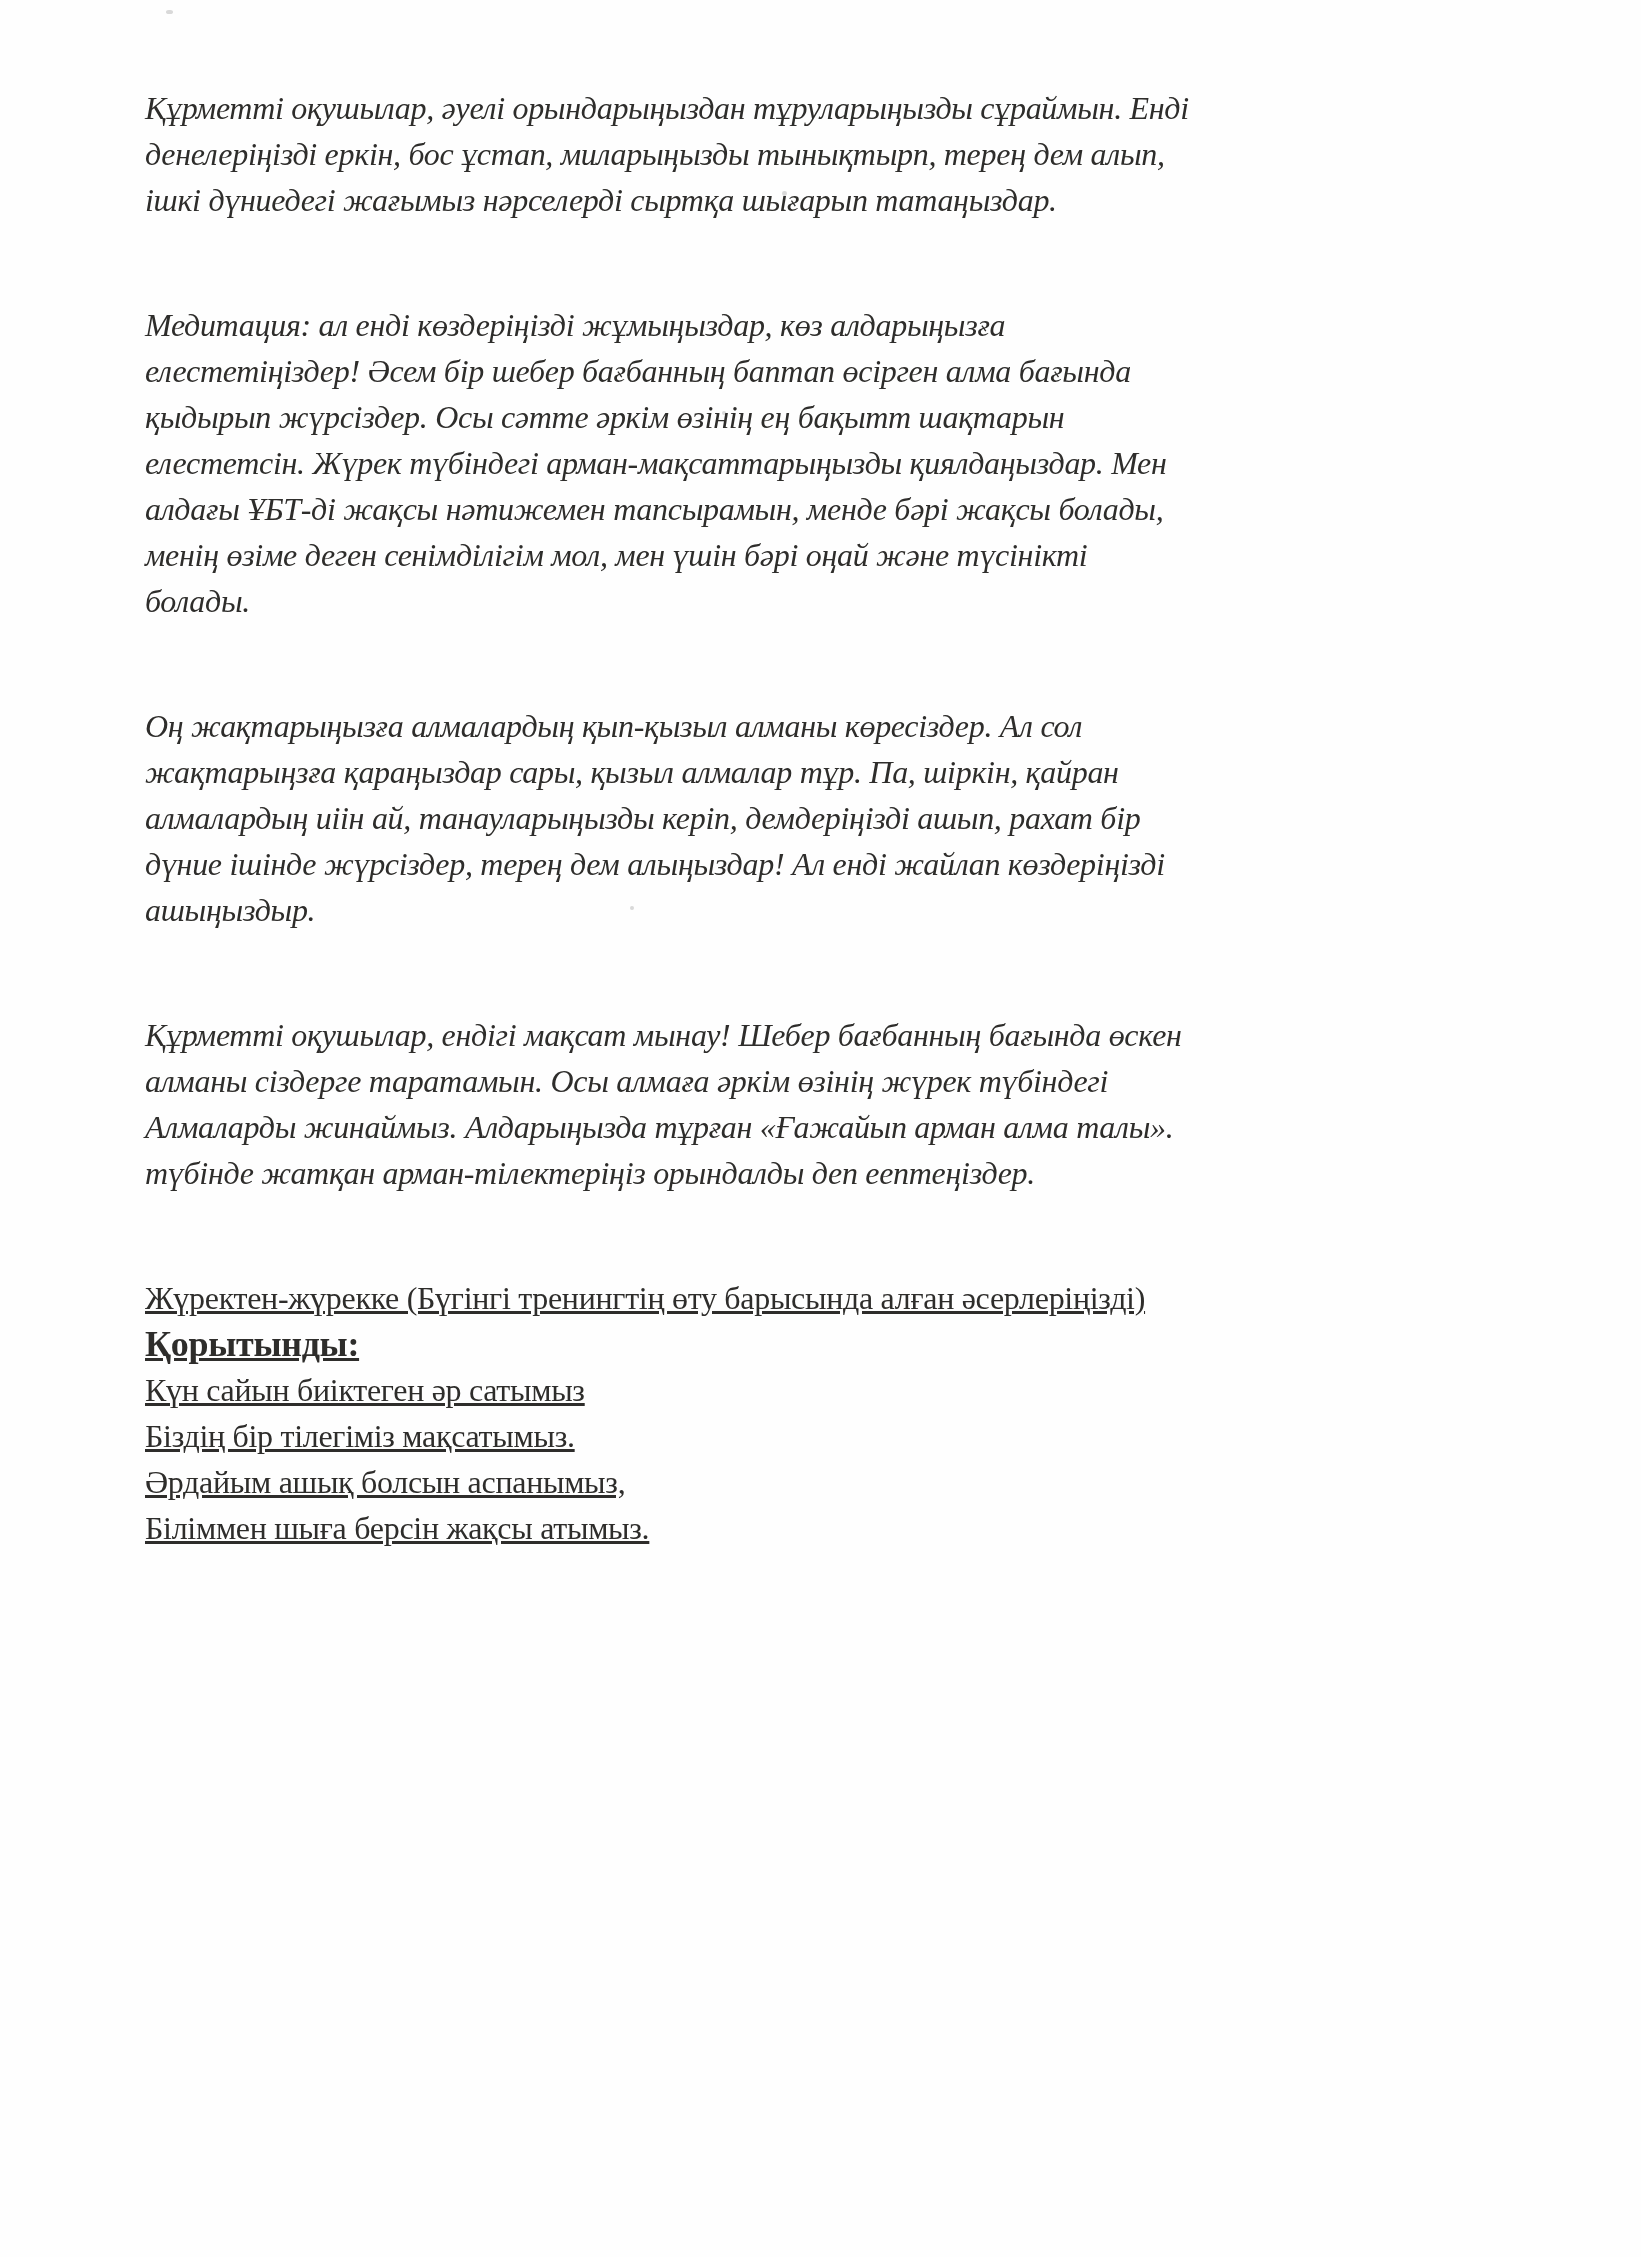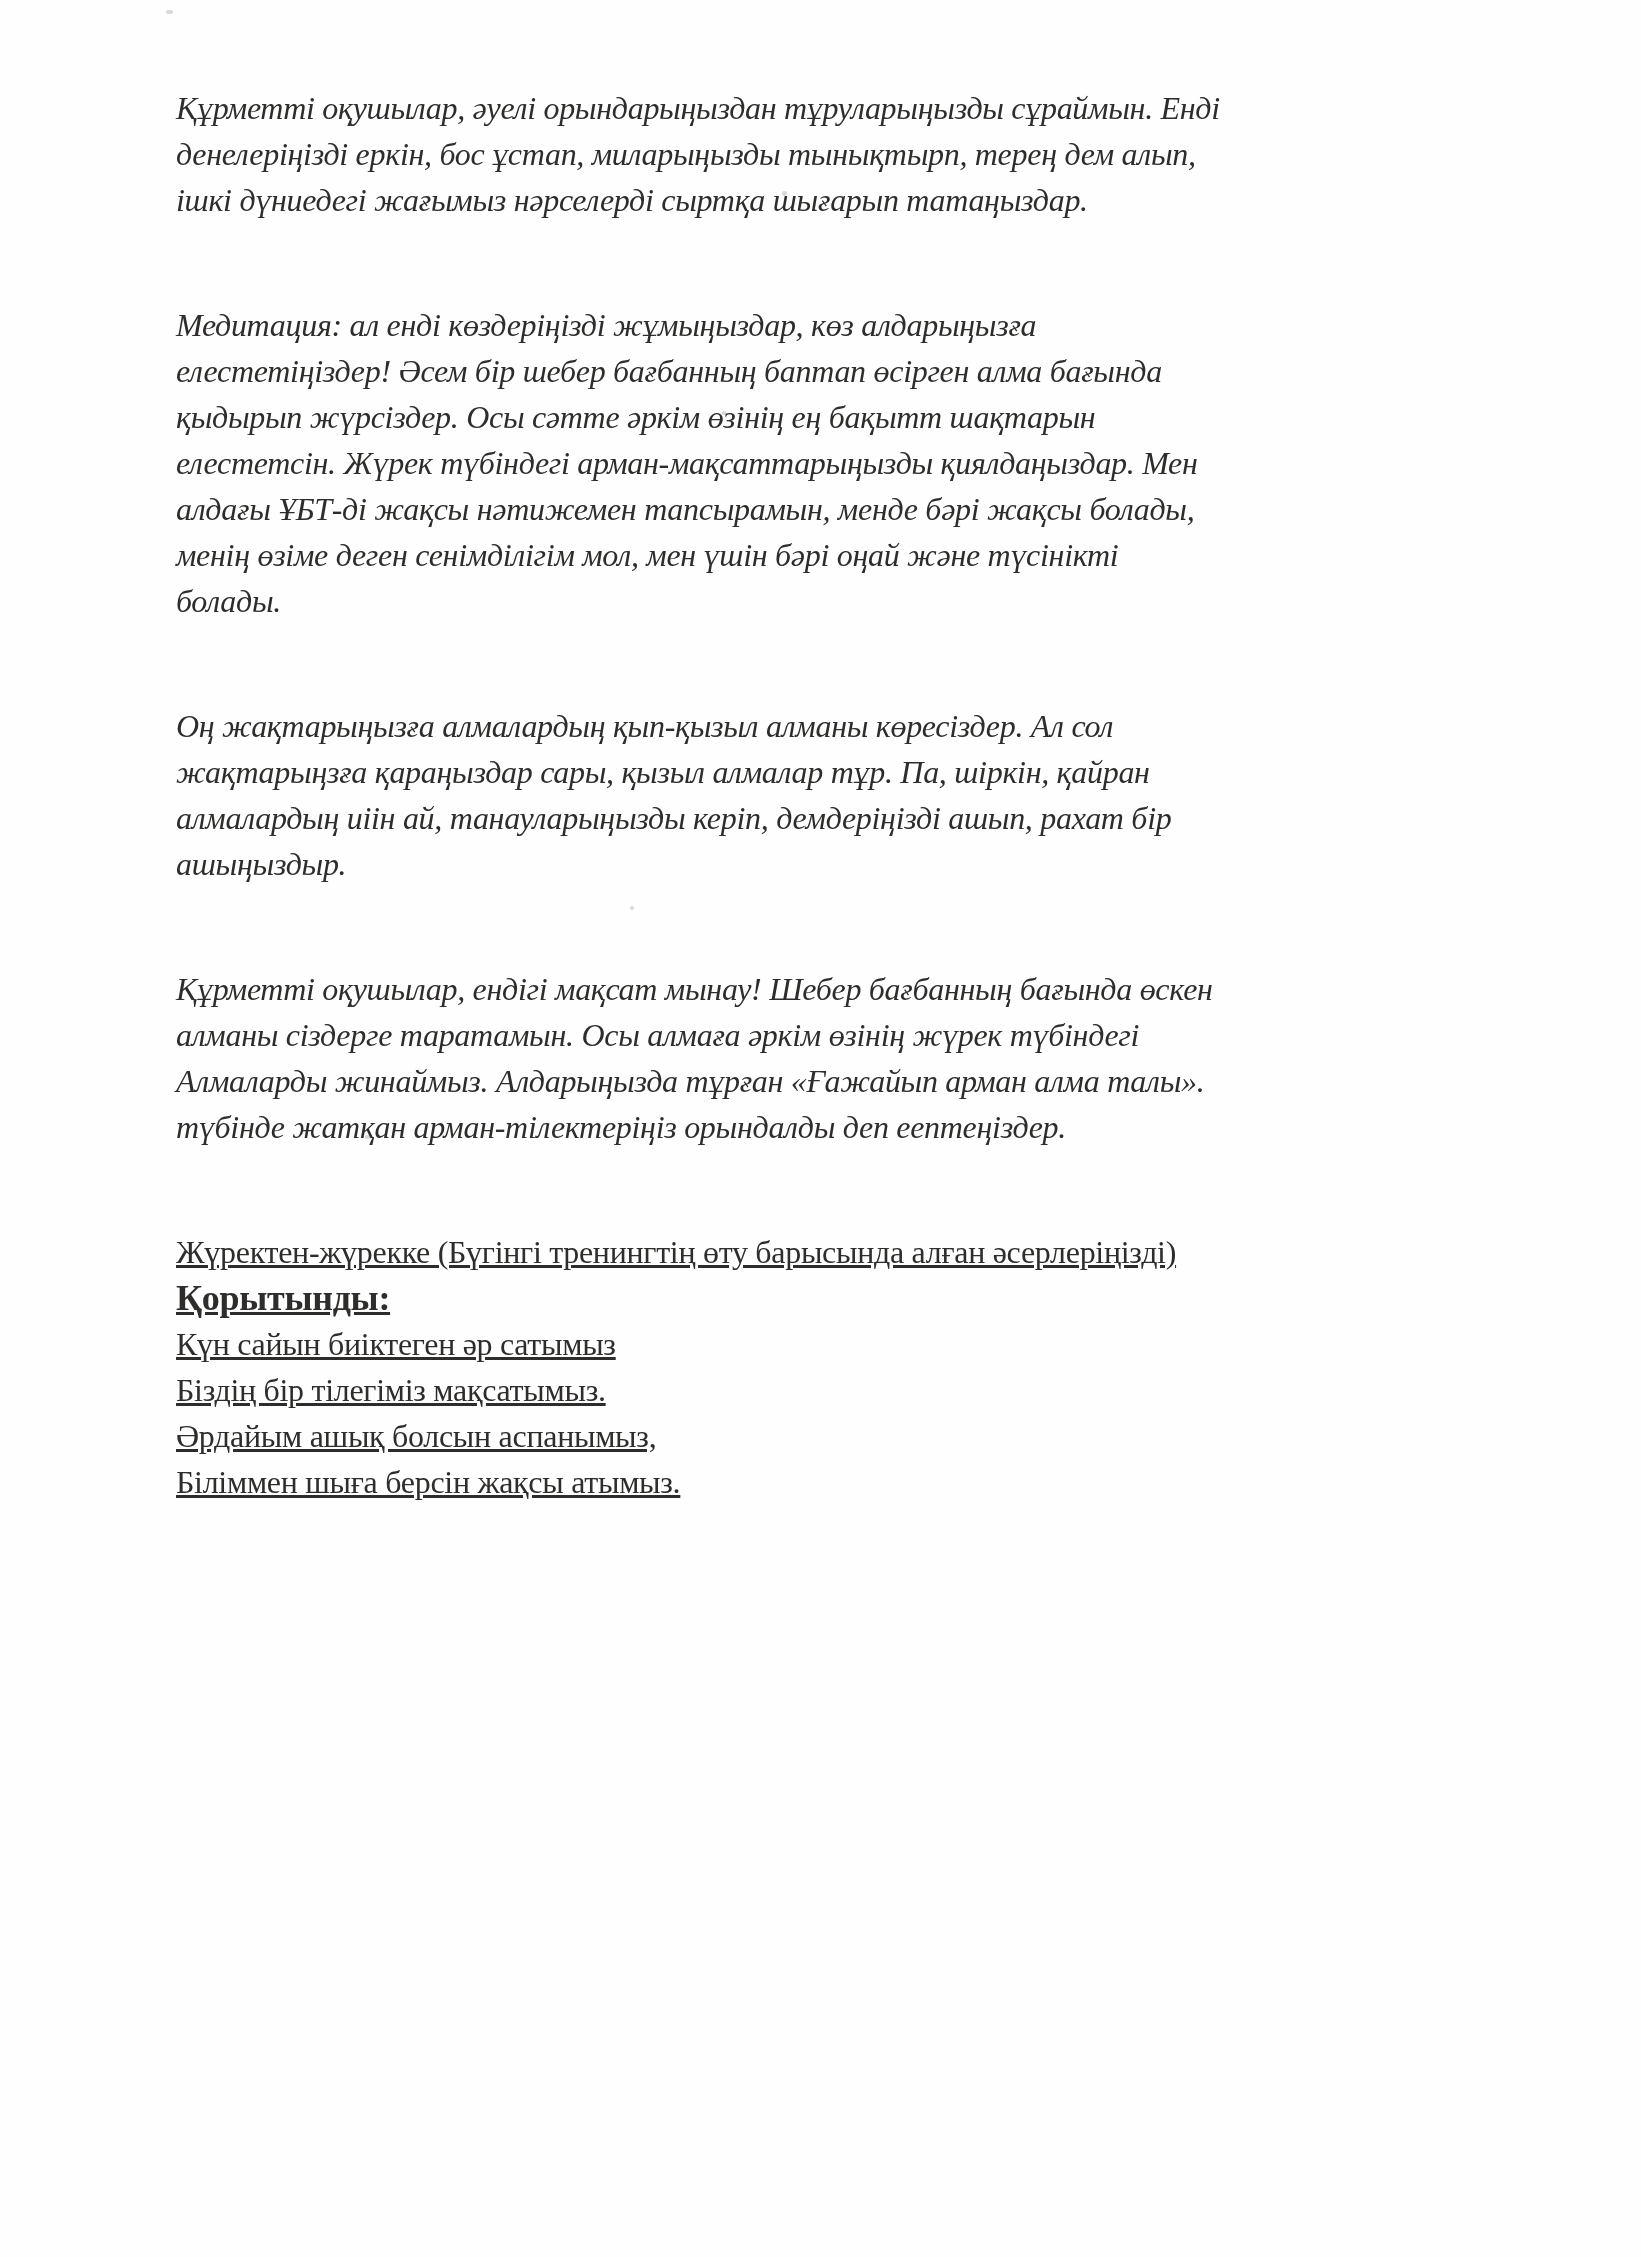--- a/index.html
+++ b/index.html
@@ -13,21 +13,20 @@
     height: 2257px;
     background: #fefefe;
     overflow: hidden;
   }
   .content {
     position: absolute;
     left: 145px;
     top: 85px;
     width: 1033px;
     color: #2e2d2b;
-    margin-left: 31px;
   }
   .para {
     font-family: "Liberation Serif", "DejaVu Serif", serif;
     font-size: 32px;
     line-height: 46px;
     letter-spacing: -0.3px;
   }
   .para.italic {
     font-style: italic;
     margin: 0 0 79px 0;
@@ -81,20 +80,21 @@
       <div class="line">елестетсін. Жүрек түбіндегі арман-мақсаттарыңызды қиялдаңыздар. Мен</div>
       <div class="line">алдағы ҰБТ-ді жақсы нәтижемен тапсырамын, менде бәрі жақсы болады,</div>
       <div class="line">менің өзіме деген сенімділігім мол, мен үшін бәрі оңай және түсінікті</div>
       <div class="line">болады.</div>
     </div>
 
     <div class="para italic">
       <div class="line">Оң жақтарыңызға алмалардың қып-қызыл алманы көресіздер. Ал сол</div>
       <div class="line">жақтарыңзға қараңыздар сары, қызыл алмалар тұр. Па, шіркін, қайран</div>
       <div class="line">алмалардың иіін ай, танауларыңызды керіп, демдеріңізді ашып, рахат бір</div>
+      <div class="line">дүние ішінде жүрсіздер, терең дем алыңыздар! Ал енді жайлап көздеріңізді</div>
       <div class="line">ашыңыздыр.</div>
     </div>
 
     <div class="para italic">
       <div class="line">Құрметті оқушылар, ендігі мақсат мынау! Шебер бағбанның бағында өскен</div>
       <div class="line">алманы сіздерге таратамын. Осы алмаға әркім өзінің жүрек түбіндегі</div>
       <div class="line">Алмаларды жинаймыз. Алдарыңызда тұрған «Ғажайып арман алма талы».</div>
       <div class="line">түбінде жатқан арман-тілектеріңіз орындалды деп еептеңіздер.</div>
     </div>
 

